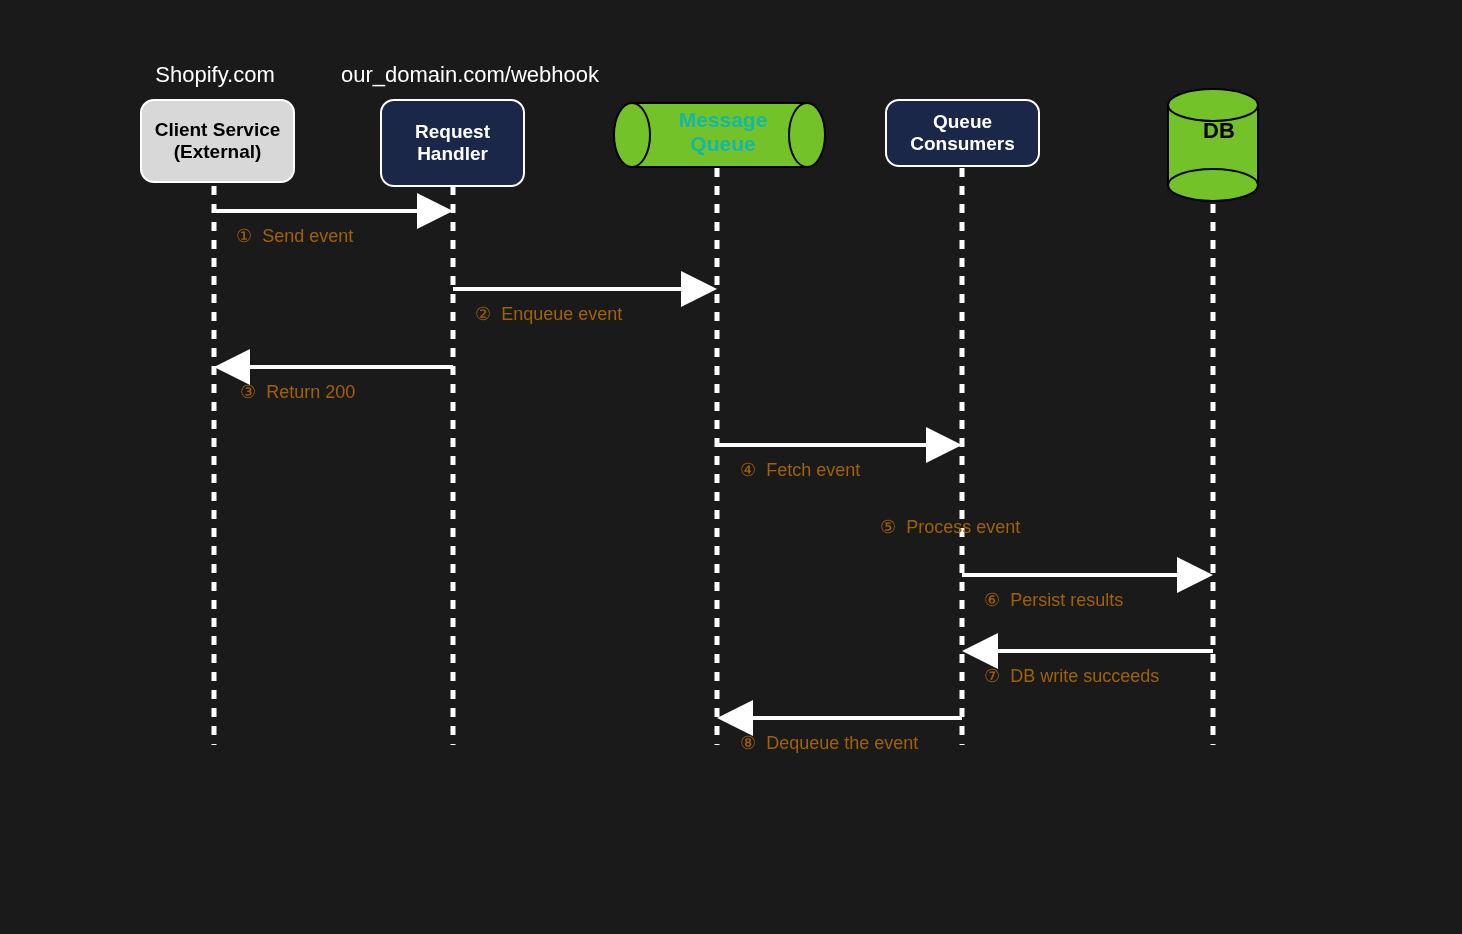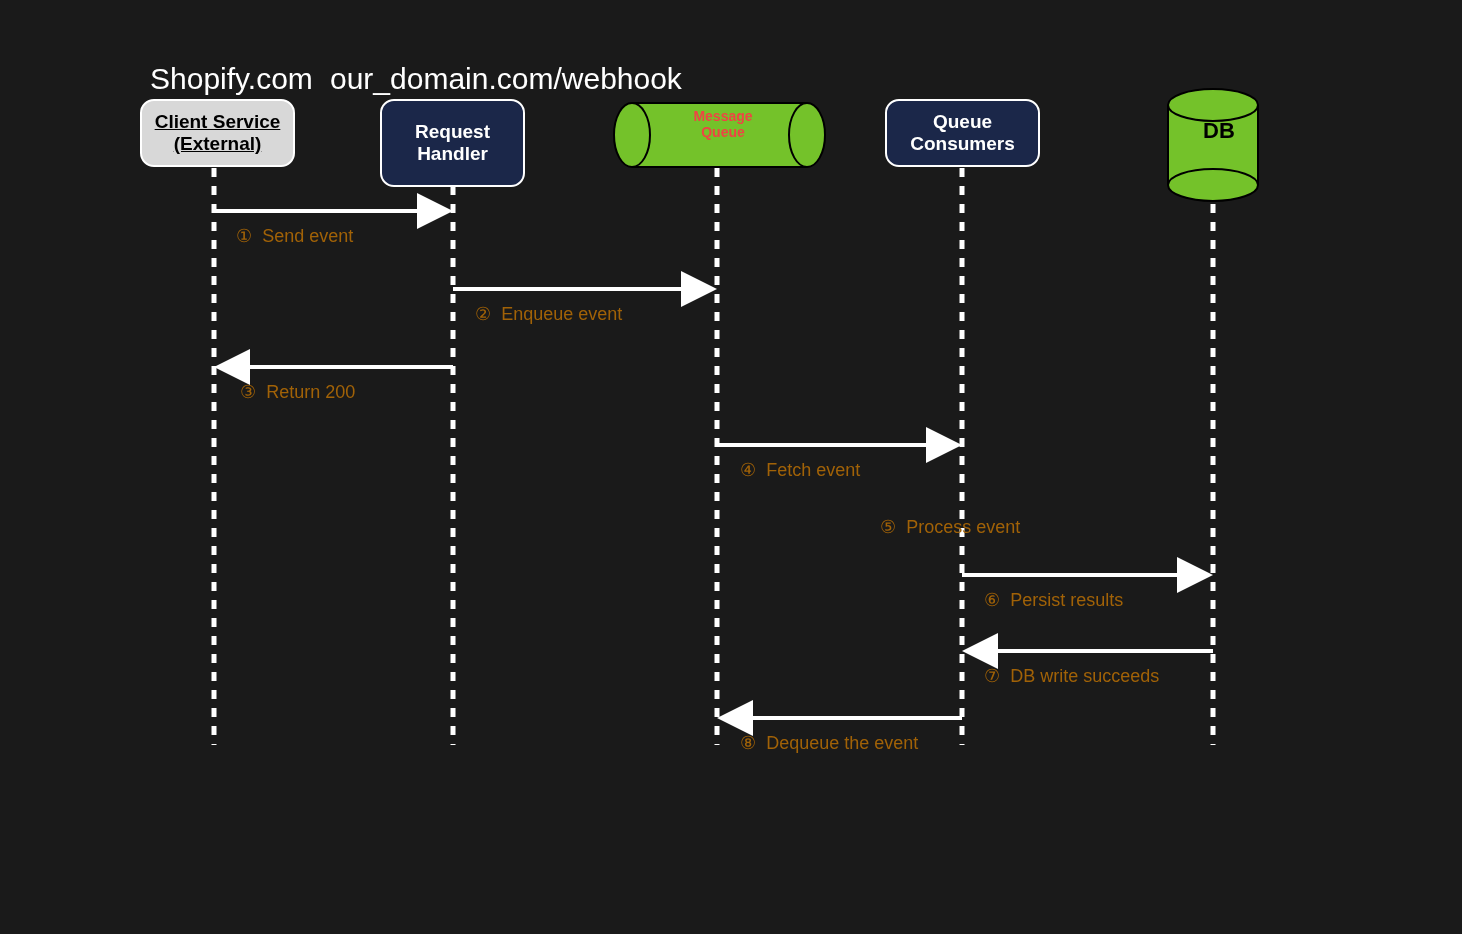--- a/index.html
+++ b/index.html
@@ -12,21 +12,21 @@
     font-family: -apple-system, Helvetica, Arial, sans-serif;
   }
   .canvas {
     position: relative;
     width: 1462px;
     height: 934px;
   }
   .header-label {
     position: absolute;
     color: #ffffff;
-    font-size: 30px;
+    font-size: 22px;
     text-align: center;
   }
   .node-box {
     position: absolute;
     border: 2px solid #ffffff;
     border-radius: 14px;
     display: flex;
     align-items: center;
     justify-content: center;
     flex-direction: column;
@@ -119,31 +119,31 @@
       <ellipse cx="1213" cy="185" rx="45" ry="16" fill="#74c22a" stroke="#000000" stroke-width="2"></ellipse>
       <ellipse cx="1213" cy="105" rx="45" ry="16" fill="#74c22a" stroke="#000000" stroke-width="2"></ellipse>
       <path d="M1168,105 L1168,185" stroke="#000000" stroke-width="2"></path>
       <path d="M1258,105 L1258,185" stroke="#000000" stroke-width="2"></path>
     </g>
   </svg>
 
   <div class="header-label" style="left:150px; top:62px; width:130px;">Shopify.com</div>
   <div class="header-label" style="left:330px; top:62px; width:280px;">our_domain.com/webhook</div>
 
-  <div class="node-box node-light" style="left:140px; top:99px; width:155px; height:68px;text-decoration:underline;">
+  <div class="node-box node-light" style="left:140px; top:99px; width:155px; height:84px;">
     <span>Client Service</span>
     <span>(External)</span>
   </div>
 
   <div class="node-box node-dark" style="left:380px; top:99px; width:145px; height:88px;">
     <span>Request</span>
     <span>Handler</span>
   </div>
 
-  <div style="position:absolute; left:648px; top:108px; width:150px; text-align:center; color:#ef4444; font-size:14px; font-weight:700; line-height:1.15;">
+  <div style="position:absolute; left:648px; top:108px; width:150px; text-align:center; color:#14b8a6; font-size:21px; font-weight:700; line-height:1.15;">
     <span>Message</span><br>
     <span>Queue</span>
   </div>
 
   <div class="node-box node-dark" style="left:885px; top:99px; width:155px; height:68px;">
     <span>Queue</span>
     <span>Consumers</span>
   </div>
 
   <div style="position:absolute; left:1168px; top:118px; width:102px; text-align:center; color:#000; font-size:22px; font-weight:800;">DB</div>

